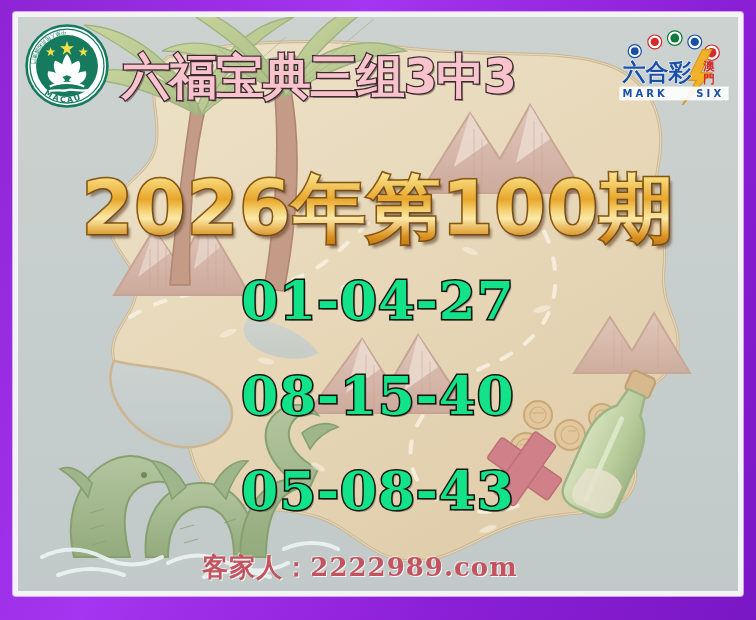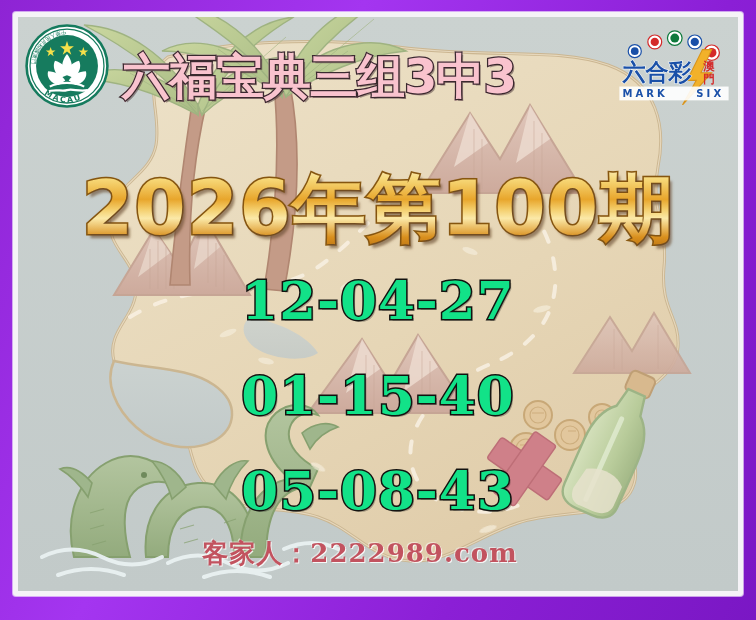--- a/index.html
+++ b/index.html
@@ -149,21 +149,21 @@
     color: #12E288;
     -webkit-text-stroke: 3px #12120f;
     paint-order: stroke fill;
     text-shadow: 2px 2px 0 rgba(30,30,25,.30);
     white-space: nowrap;
   }
 
   
   .footer {
     position: absolute;
-    left: 0; bottom: 20px;
+    left: 0; bottom: 6px;
     width: 684px;
     text-align: center;
     z-index: 6;
   }
   .footer .ftext {
     display: inline-block;
     font-family: "DejaVu Serif", "Liberation Serif", serif;
     font-weight: bold;
     font-size: 26px;
     letter-spacing: 1px;
@@ -474,22 +474,22 @@
     </div>
 
     <div class="period">
       <div style="position:relative;display:block;">
         <div class="gold-outline">2026年第100期</div>
         <div class="gold">2026年第100期</div>
       </div>
     </div>
 
     <div class="numbers">
-      <div class="numrow">12-04-27</div>
-      <div class="numrow">01-15-40</div>
+      <div class="numrow">01-04-27</div>
+      <div class="numrow">08-15-40</div>
       <div class="numrow">05-08-43</div>
     </div>
 
     <div class="footer">
       <span class="ftext">客家人：2222989.com</span>
     </div>
 
   </div>
 </div>
 

